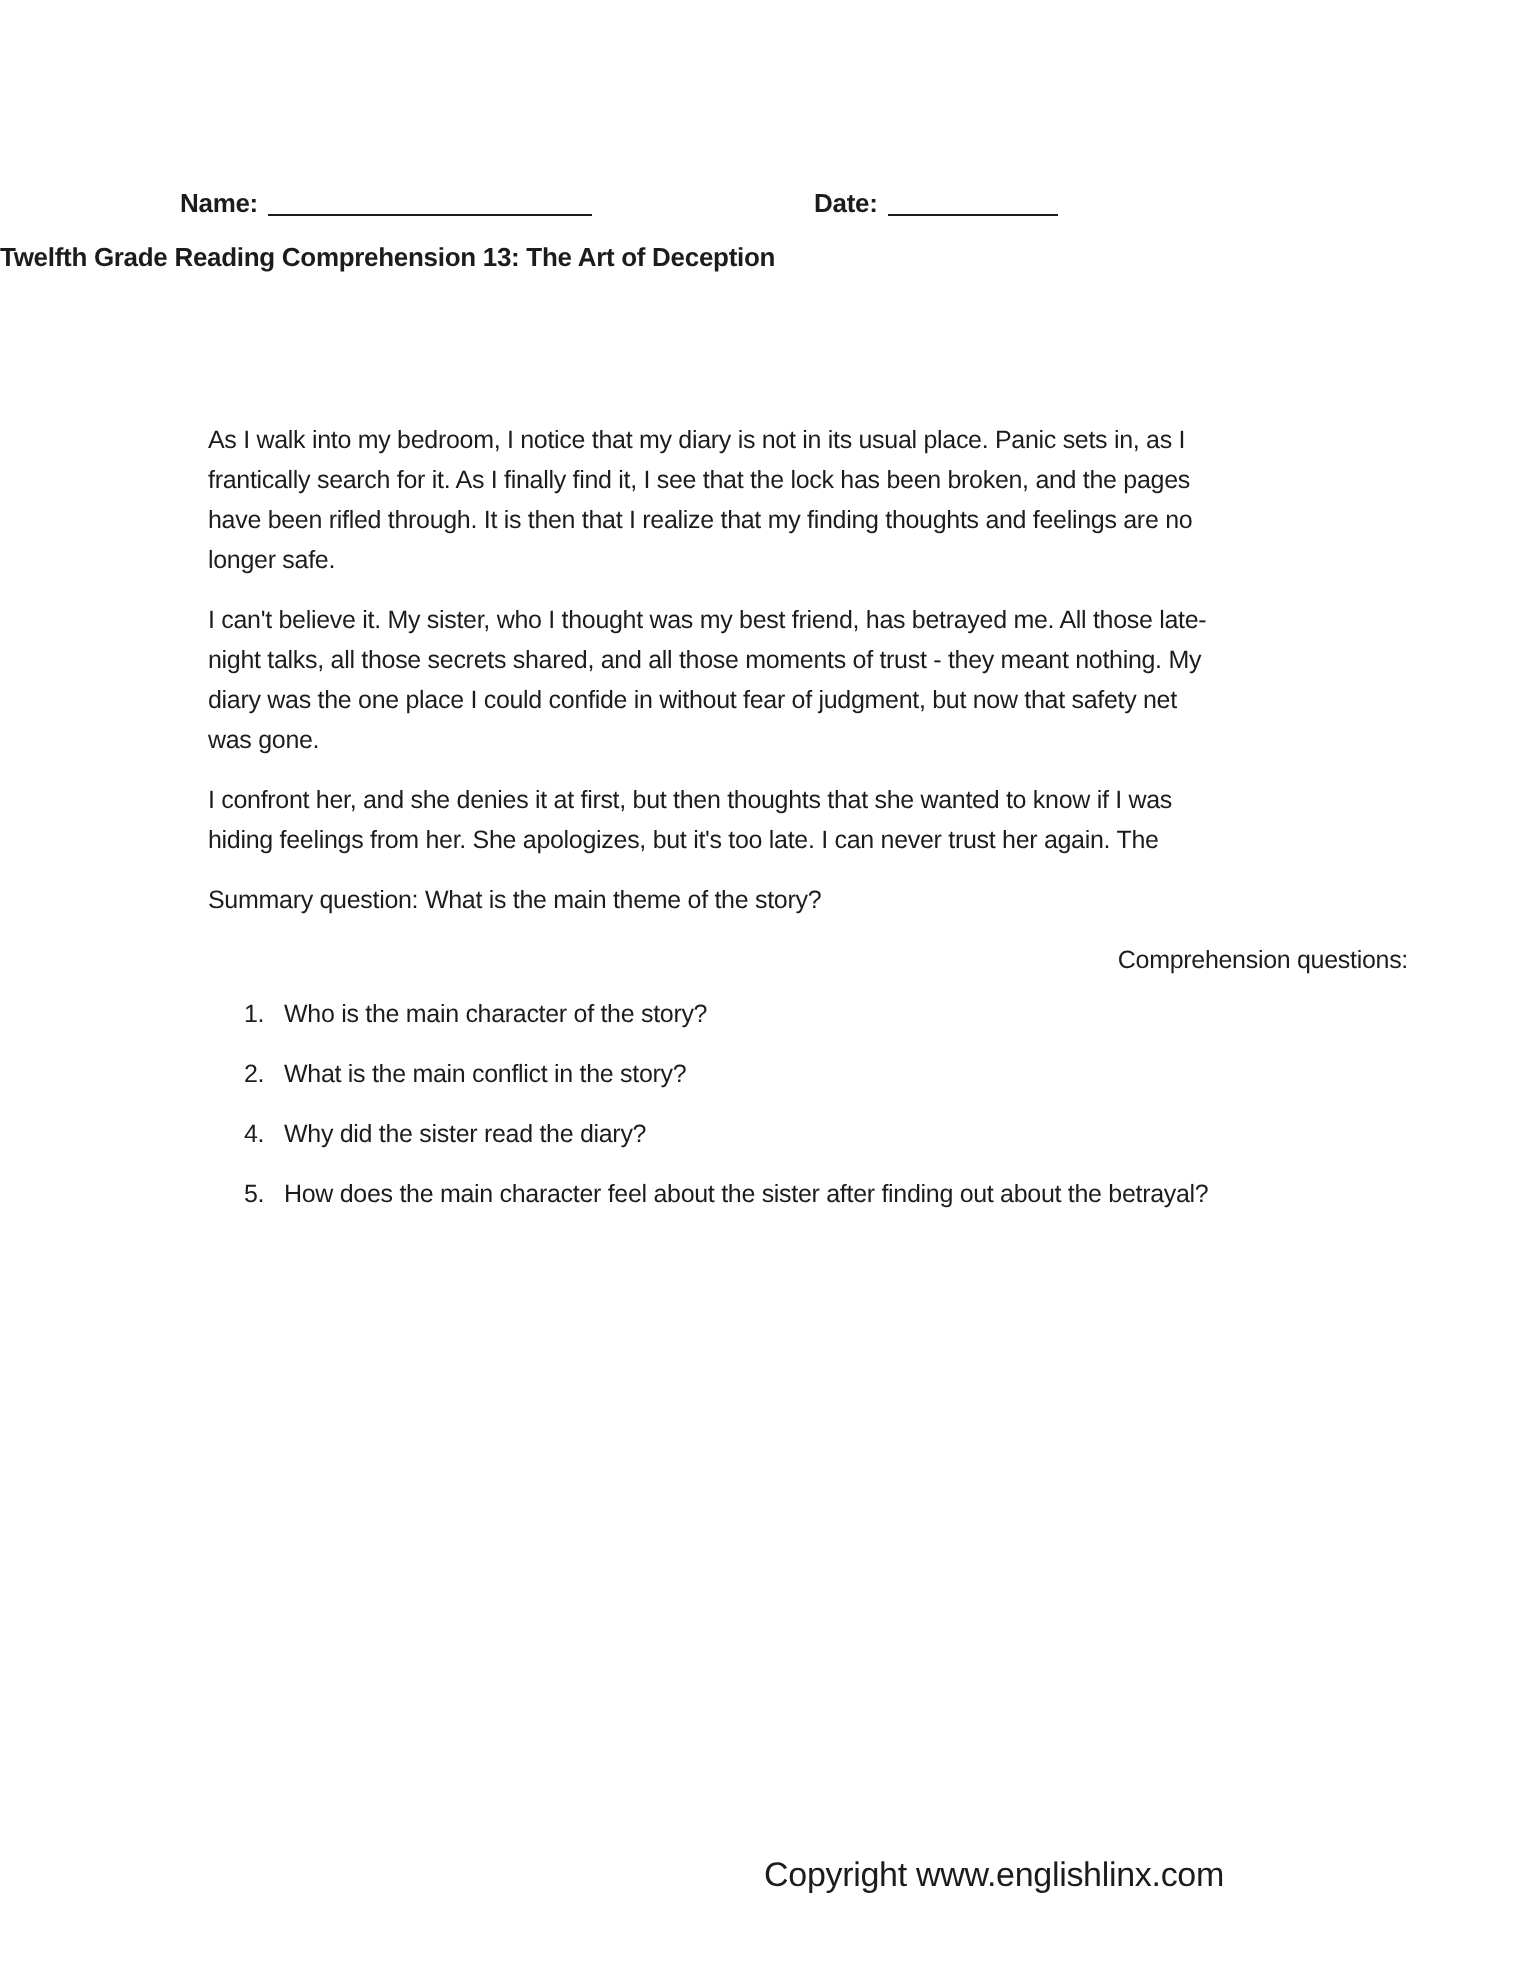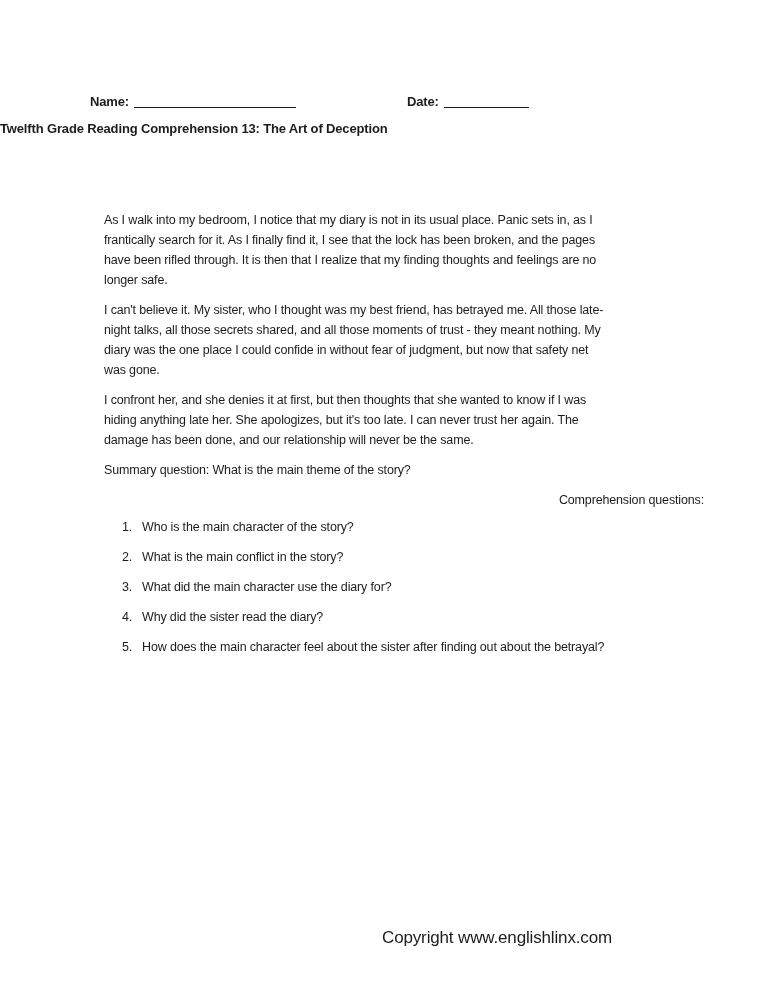--- a/index.html
+++ b/index.html
@@ -113,36 +113,32 @@
         <div>longer safe.</div>
       </div>
     <div class="para">
         <div>I can't believe it. My sister, who I thought was my best friend, has betrayed me. All those late-</div>
         <div>night talks, all those secrets shared, and all those moments of trust - they meant nothing. My</div>
         <div>diary was the one place I could confide in without fear of judgment, but now that safety net</div>
         <div>was gone.</div>
       </div>
     <div class="para">
         <div>I confront her, and she denies it at first, but then thoughts that she wanted to know if I was</div>
-        <div>hiding anything late her. She apologizes, but it's too late. I can never trust her again. The</div>
-        <div>damage has been done, and our relationship will never be the same.</div>
+        <div>hiding feelings from her. She apologizes, but it's too late. I can never trust her again. The</div>
       </div>
 
     <div class="summary-line">Summary question: What is the main theme of the story?</div>
 
     <div class="heading-line">Comprehension questions:</div>
 
     <div class="question">
       <span class="qnum">1.</span><span>Who is the main character of the story?</span>
     </div>
     <div class="question">
       <span class="qnum">2.</span><span>What is the main conflict in the story?</span>
-    </div>
-    <div class="question">
-      <span class="qnum">3.</span><span>What did the main character use the diary for?</span>
     </div>
     <div class="question">
       <span class="qnum">4.</span><span>Why did the sister read the diary?</span>
     </div>
     <div class="question">
       <span class="qnum">5.</span><span>How does the main character feel about the sister after finding out about the betrayal?</span>
     </div>
 
   </div>
 

